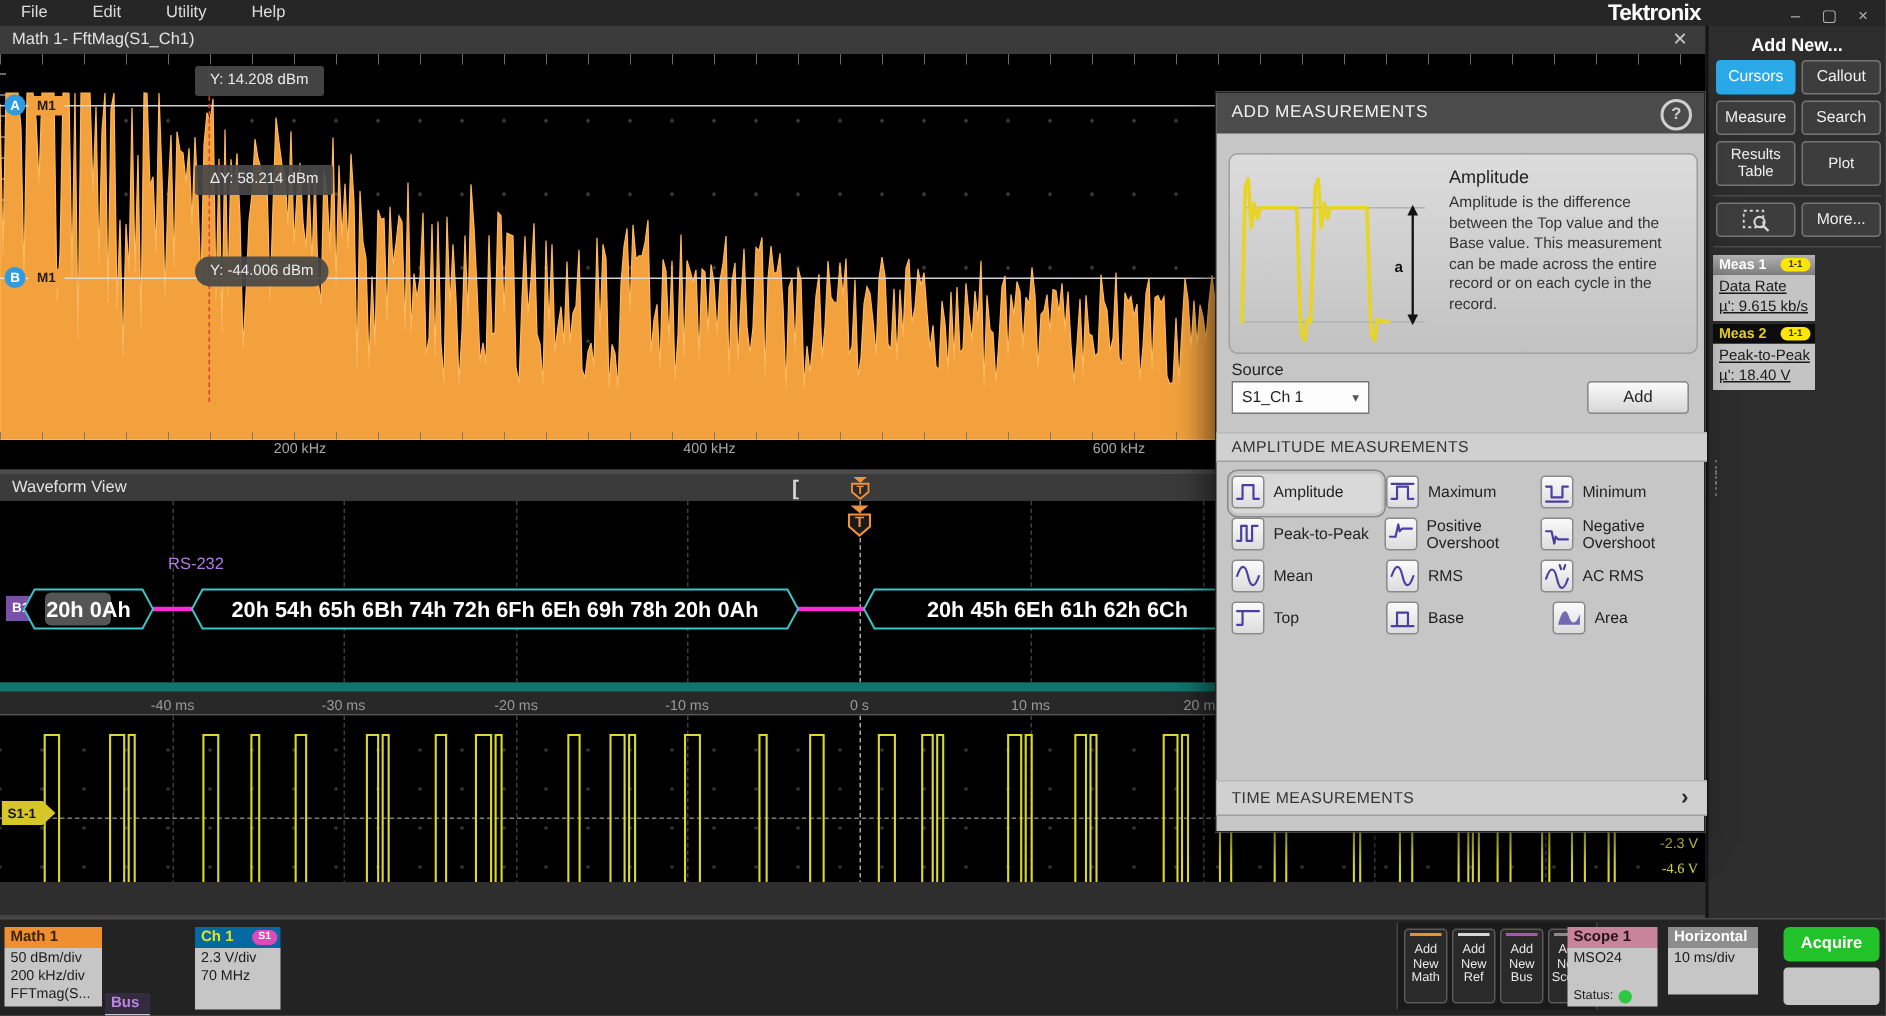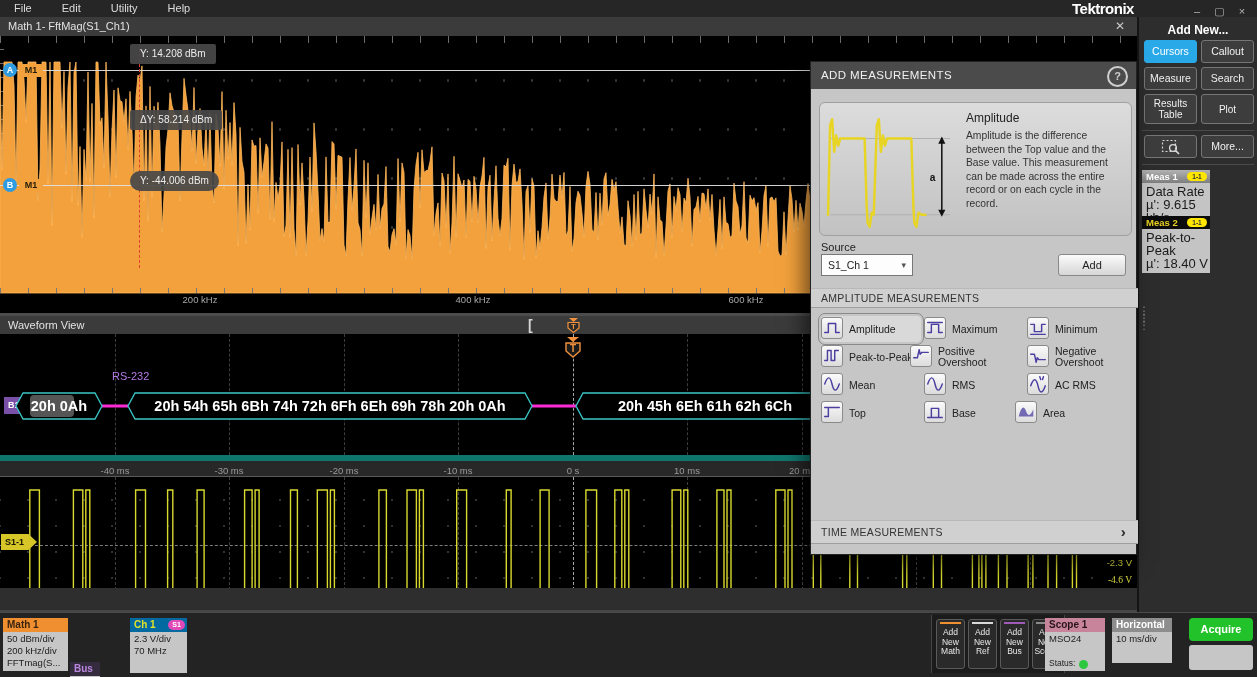--- a/index.html
+++ b/index.html
@@ -72,21 +72,21 @@
     color:#f0f0f0;font-size:10.5px;text-align:center;line-height:21px;box-sizing:border-box;cursor:pointer;}
   .sbtn.tall{height:30px;line-height:11px;padding-top:3px;font-size:10px;}
   .sbtn.active{background:#2aa9e8;border-color:#2aa9e8;color:#fff;}
   .sep{position:absolute;left:3px;width:112px;height:1px;background:#4a4a4a;}
   .meascard{position:absolute;left:3px;width:68px;}
   .meascard .hd{height:13px;font-size:9.5px;font-weight:bold;line-height:13px;padding-left:4px;position:relative;}
   .meascard.m1 .hd{background:linear-gradient(#b2b2b2,#7e7e7e);color:#fff;}
   .meascard.m2 .hd{background:#0c0c0c;color:#e8d020;}
   .pill{position:absolute;right:3px;top:2px;width:20px;height:9px;background:#ffe600;border-radius:5px;
     color:#333;font-size:6.5px;font-weight:bold;text-align:center;line-height:9px;}
-  .meascard .bd{background:#c4c4c4;color:#1a1a1a;font-size:13px;line-height:13px;padding:2px 0 3px 4px;}
+  .meascard .bd{background:#c4c4c4;color:#1a1a1a;font-size:10px;line-height:13px;padding:2px 0 3px 4px;text-decoration:underline;}
   #side-dots{left:1138px;top:308px;color:#808080;font-size:12px;letter-spacing:0;line-height:7px;}
 
   
   #bottombar{left:0;top:612px;width:1257px;height:65px;background:#232323;border-top:1px solid #4a4a4a;box-sizing:border-box;}
   .card{position:absolute;top:5px;}
   .card .hd{height:14px;font-size:10px;font-weight:bold;line-height:14px;padding-left:4px;position:relative;}
   .card .bd{background:#c6c6c6;color:#1c1c1c;font-size:9.5px;line-height:12px;padding:1px 0 2px 4px;}
   #card-math1{left:3px;width:65px;}   #card-math1 .hd{background:#ef8f2f;color:#3a2410;}
   #card-bus1{left:70px;width:30px;margin-top:44px;}   #card-bus1 .hd{background:#342c3e;color:#bb86e0;}
   #card-ch1{left:130px;width:57px;}   #card-ch1 .hd{background:#0369a1;color:#e2e22a;}
@@ -424,21 +424,21 @@
               <path d="M3 18 H19 M3 7 H7 V15 H15 V7 H19" fill="none" stroke="#4b3fa0" stroke-width="1.6" stroke-linecap="round" stroke-linejoin="round"></path>
             </svg></span>
           <span class="m-lb">Minimum</span>
         </div>
         <div class="m-cell" style="left: 10px; top: 282px;">
           <span class="m-ic"><svg viewBox="0 0 22 22">
               <path d="M3 16 H6 V5 H10 V16 H14 V5 H18" fill="none" stroke="#4b3fa0" stroke-width="1.6" stroke-linecap="round" stroke-linejoin="round"></path>
             </svg></span>
           <span class="m-lb">Peak-to-Peak</span>
         </div>
-        <div class="m-cell" style="left: 99px; top: 282px; text-decoration: underline;">
+        <div class="m-cell" style="left: 112px; top: 282px; text-decoration: underline;">
           <span class="m-ic"><svg viewBox="0 0 22 22">
               <path d="M3 13 H7 L9 4 L10 9 L12 7 H19" fill="none" stroke="#4b3fa0" stroke-width="1.6" stroke-linecap="round" stroke-linejoin="round"></path>
             </svg></span>
           <span class="m-lb">Positive Overshoot</span>
         </div>
         <div class="m-cell" style="left: 216px; top: 282px;">
           <span class="m-ic"><svg viewBox="0 0 22 22">
               <path d="M3 9 H7 L9 18 L10 13 L12 15 H19" fill="none" stroke="#4b3fa0" stroke-width="1.6" stroke-linecap="round" stroke-linejoin="round"></path>
             </svg></span>
           <span class="m-lb">Negative Overshoot</span>
@@ -466,21 +466,21 @@
               <path d="M3 6 H19 M3 16 H7 V6" fill="none" stroke="#4b3fa0" stroke-width="1.6" stroke-linecap="round" stroke-linejoin="round"></path>
             </svg></span>
           <span class="m-lb">Top</span>
         </div>
         <div class="m-cell" style="left: 113px; top: 338px;">
           <span class="m-ic"><svg viewBox="0 0 22 22">
               <path d="M3 17 H19 M7 17 V7 H15 V17" fill="none" stroke="#4b3fa0" stroke-width="1.6" stroke-linecap="round" stroke-linejoin="round"></path>
             </svg></span>
           <span class="m-lb">Base</span>
         </div>
-        <div class="m-cell" style="left: 204px; top: 338px; text-align: right;">
+        <div class="m-cell" style="left: 224px; top: 338px; text-align: right;">
           <span class="m-ic"><svg viewBox="0 0 22 22">
               <path d="M3 16 C6 4 9 4 11 10 C13 16 16 16 19 8 L19 16 Z" fill="#4b3fa0" fill-opacity="0.75" stroke="none"></path>
             </svg></span>
           <span class="m-lb">Area</span>
         </div>
       </div>
     <div class="abs strip" id="strip-time">
       <span>TIME MEASUREMENTS</span>
       <span class="chev">›</span>
     </div>

